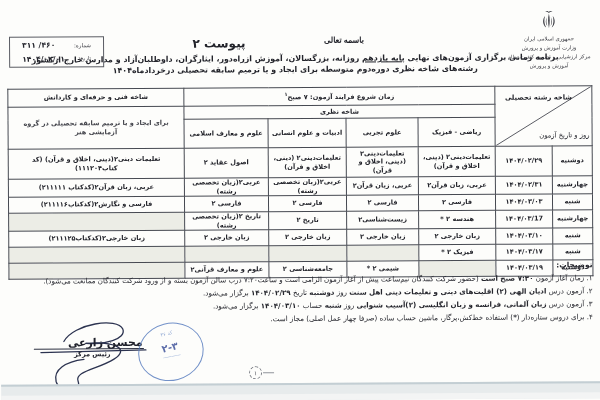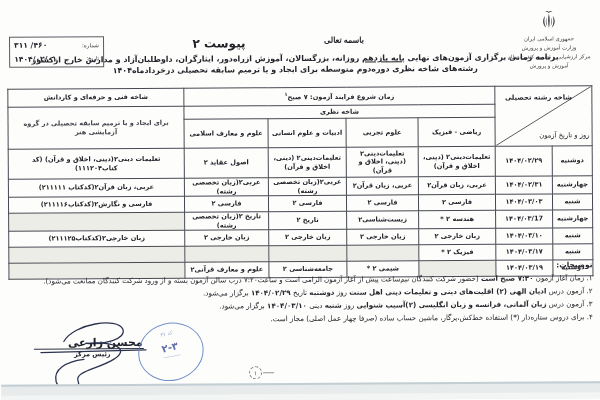--- a/index.html
+++ b/index.html
@@ -13,21 +13,21 @@
 
   
   .gov-block{position:absolute;top:10px;left:508px;width:84px;text-align:center;}
   .gov-block .emblem{display:block;margin:0 auto 1px auto;}
   .gov-line{font-size:5.4px;line-height:1.65;color:#3c3d44;white-space:nowrap;}
   .besmele{position:absolute;top:36px;left:300px;width:90px;text-align:center;font-weight:bold;font-size:8px;font-family:Liberation Serif, serif;}
   .attachment{position:absolute;top:36px;left:185px;width:70px;text-align:center;font-weight:bold;font-size:12px;}
   .letter-box{
     position:absolute;top:35px;left:10px;width:95px;height:31px;
     border:1px solid #5a5c63;background:#fdfdfb;box-sizing:border-box;
-    display:flex;flex-direction:column;justify-content:space-around;padding:1px 4px;
+    display:flex;flex-direction:column;justify-content:space-around;padding:1px 12px;
   }
   .letter-row{display:flex;align-items:center;justify-content:space-between;}
   .letter-label{font-size:5.6px;color:#3a3b42;}
   .letter-value{font-size:7.6px;font-weight:bold;color:#25262e;letter-spacing:.5px;}
   .title-wrap{position:absolute;top:53px;left:32px;width:528px;text-align:center;}
   .title-l1{font-size:7.9px;font-weight:bold;line-height:1.45;white-space:nowrap;}
   .title-l1 .em{text-decoration:underline;}
   .title-l2{font-size:7.9px;font-weight:bold;line-height:1.6;}
 
   
@@ -229,21 +229,21 @@
             <td class="subject-cell cell-empty"></td>
           </tr>
         </tbody>
     </table>
 
     <div class="footnotes">
       <div class="fn-heading">توضیحات:</div>
       <div id="fn-list">
           <div class="fn-item"><span>۱. زمان آغاز آزمون </span><span class="b">۷:۳۰ صبح است</span><span> (حضور شرکت کنندگان نیم‌ساعت پیش از آغاز آزمون الزامی است و ساعت۷:۲۰ درب سالن آزمون بسته و از ورود شرکت کنندگان ممانعت می‌شود).</span></div>
           <div class="fn-item"><span>۲. آزمون درس </span><span class="b">ادیان الهی (۲) اقلیت‌های دینی و تعلیمات دینی اهل سنت</span><span> روز </span><span class="b">دوشنبه</span><span> تاریخ </span><span class="b">۱۴۰۴/۰۲/۲۹</span><span> برگزار می‌شود.</span></div>
-          <div class="fn-item"><span>۳. آزمون درس </span><span class="b">زبان آلمانی، فرانسه و زبان انگلیسی (۲)آسیب شنوایی</span><span> روز </span><span class="b">شنبه</span><span> دینی </span><span class="b">۱۴۰۴/۰۳/۱۰</span><span> برگزار می‌شود.</span></div>
+          <div class="fn-item"><span>۳. آزمون درس </span><span class="b">زبان آلمانی، فرانسه و زبان انگلیسی (۲)آسیب شنوایی</span><span> روز </span><span class="b">شنبه</span><span> حساب </span><span class="b">۱۴۰۴/۰۳/۱۰</span><span> برگزار می‌شود.</span></div>
           <div class="fn-item"><span>۴. برای دروس ستاره‌دار (</span><span class="b">*</span><span>) استفاده خط‌کش،پرگار، ماشین حساب ساده (صرفا چهار عمل اصلی) مجاز است.</span></div>
         </div>
     </div>
 
     <div class="sig-block">
       <svg class="sig-svg" width="200" height="75" viewBox="0 0 200 75">
         <g fill="none" stroke="#2c3350" stroke-width="1.3" stroke-linecap="round">
           <path d="M38 22 C48 4 92 -2 97 10 C101 20 78 26 60 24"></path>
           <path d="M60 24 C90 22 104 30 88 40 C72 50 48 52 52 62 C56 72 34 76 30 62 C27 50 40 42 58 40"></path>
           <path d="M15 33 L120 31"></path>

